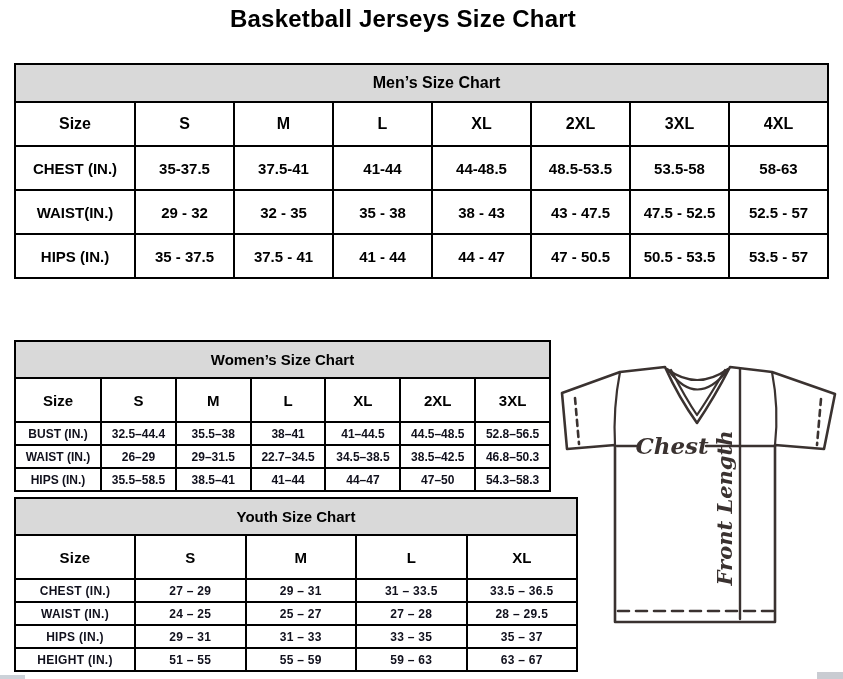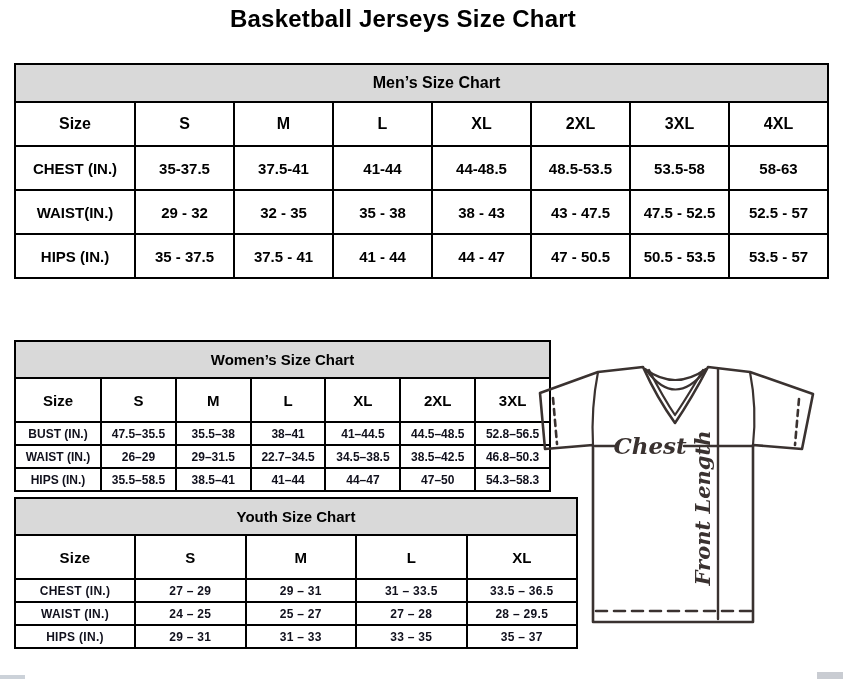--- a/index.html
+++ b/index.html
@@ -38,21 +38,21 @@
   table.youth{left:14px;top:497px;width:564px;color:#10101c;}
   table.youth .title-row th{height:35px;color:#000;font-size:15px;}
   table.youth .size-row th{height:42px;font-size:15px;color:#000;}
   table.youth .data-row td{height:21px;font-size:12px;letter-spacing:.3px;}
   table.youth .label-col{font-size:11px;letter-spacing:.2px;}
   
   table.men   col.col-label{width:120px;}
   table.women col.col-label{width:86px;}
   table.youth col.col-label{width:120px;}
   
-  .jersey-wrap{position:absolute;left:536px;top:356px;width:284px;height:272px;text-align:right;}
+  .jersey-wrap{position:absolute;left:558px;top:356px;width:284px;height:272px;text-align:right;}
   .jersey-wrap svg{display:block;width:100%;height:100%;}
   .diagram-label{
     font-family:"DejaVu Serif","Liberation Serif",serif;
     font-weight:bold;font-style:italic;fill:#3a3230;
   }
   
   .sliver{position:absolute;}
   .sliver-left{left:0;top:675px;width:25px;height:4px;background:#ccd2d9;}
   .sliver-right{left:817px;top:672px;width:26px;height:7px;background:#c9ccd2;}
 </style>
@@ -136,21 +136,21 @@
         <th class="label-col">Size</th>
         <th>S</th>
         <th>M</th>
         <th>L</th>
         <th>XL</th>
         <th>2XL</th>
         <th>3XL</th>
       </tr>
       <tr class="data-row">
         <td class="label-col">BUST (IN.)</td>
-        <td>47.5–35.5</td>
+        <td>32.5–44.4</td>
         <td>35.5–38</td>
         <td>38–41</td>
         <td>41–44.5</td>
         <td>44.5–48.5</td>
         <td>52.8–56.5</td>
       </tr>
       <tr class="data-row">
         <td class="label-col">WAIST (IN.)</td>
         <td>26–29</td>
         <td>29–31.5</td>
@@ -203,20 +203,27 @@
         <td>27 – 28</td>
         <td>28 – 29.5</td>
       </tr>
       <tr class="data-row">
         <td class="label-col">HIPS (IN.)</td>
         <td>29 – 31</td>
         <td>31 – 33</td>
         <td>33 – 35</td>
         <td>35 – 37</td>
       </tr>
+      <tr class="data-row">
+        <td class="label-col">HEIGHT (IN.)</td>
+        <td>51 – 55</td>
+        <td>55 – 59</td>
+        <td>59 – 63</td>
+        <td>63 – 67</td>
+      </tr>
     </tbody>
   </table>
 
 <div class="jersey-wrap">
   <svg viewBox="0 0 284 272">
     <g fill="none" stroke="#3a3230" stroke-width="2.6" stroke-linejoin="round" stroke-linecap="round">
 
       <path d="M107,11 L62,16 L4,37 L9,93 L57,89 L57,266 L217,266 L217,89 L266,93 L277,38 L214,16 L172,11
                Q156,42 139,67 Q121,42 107,11 Z"></path>
 

